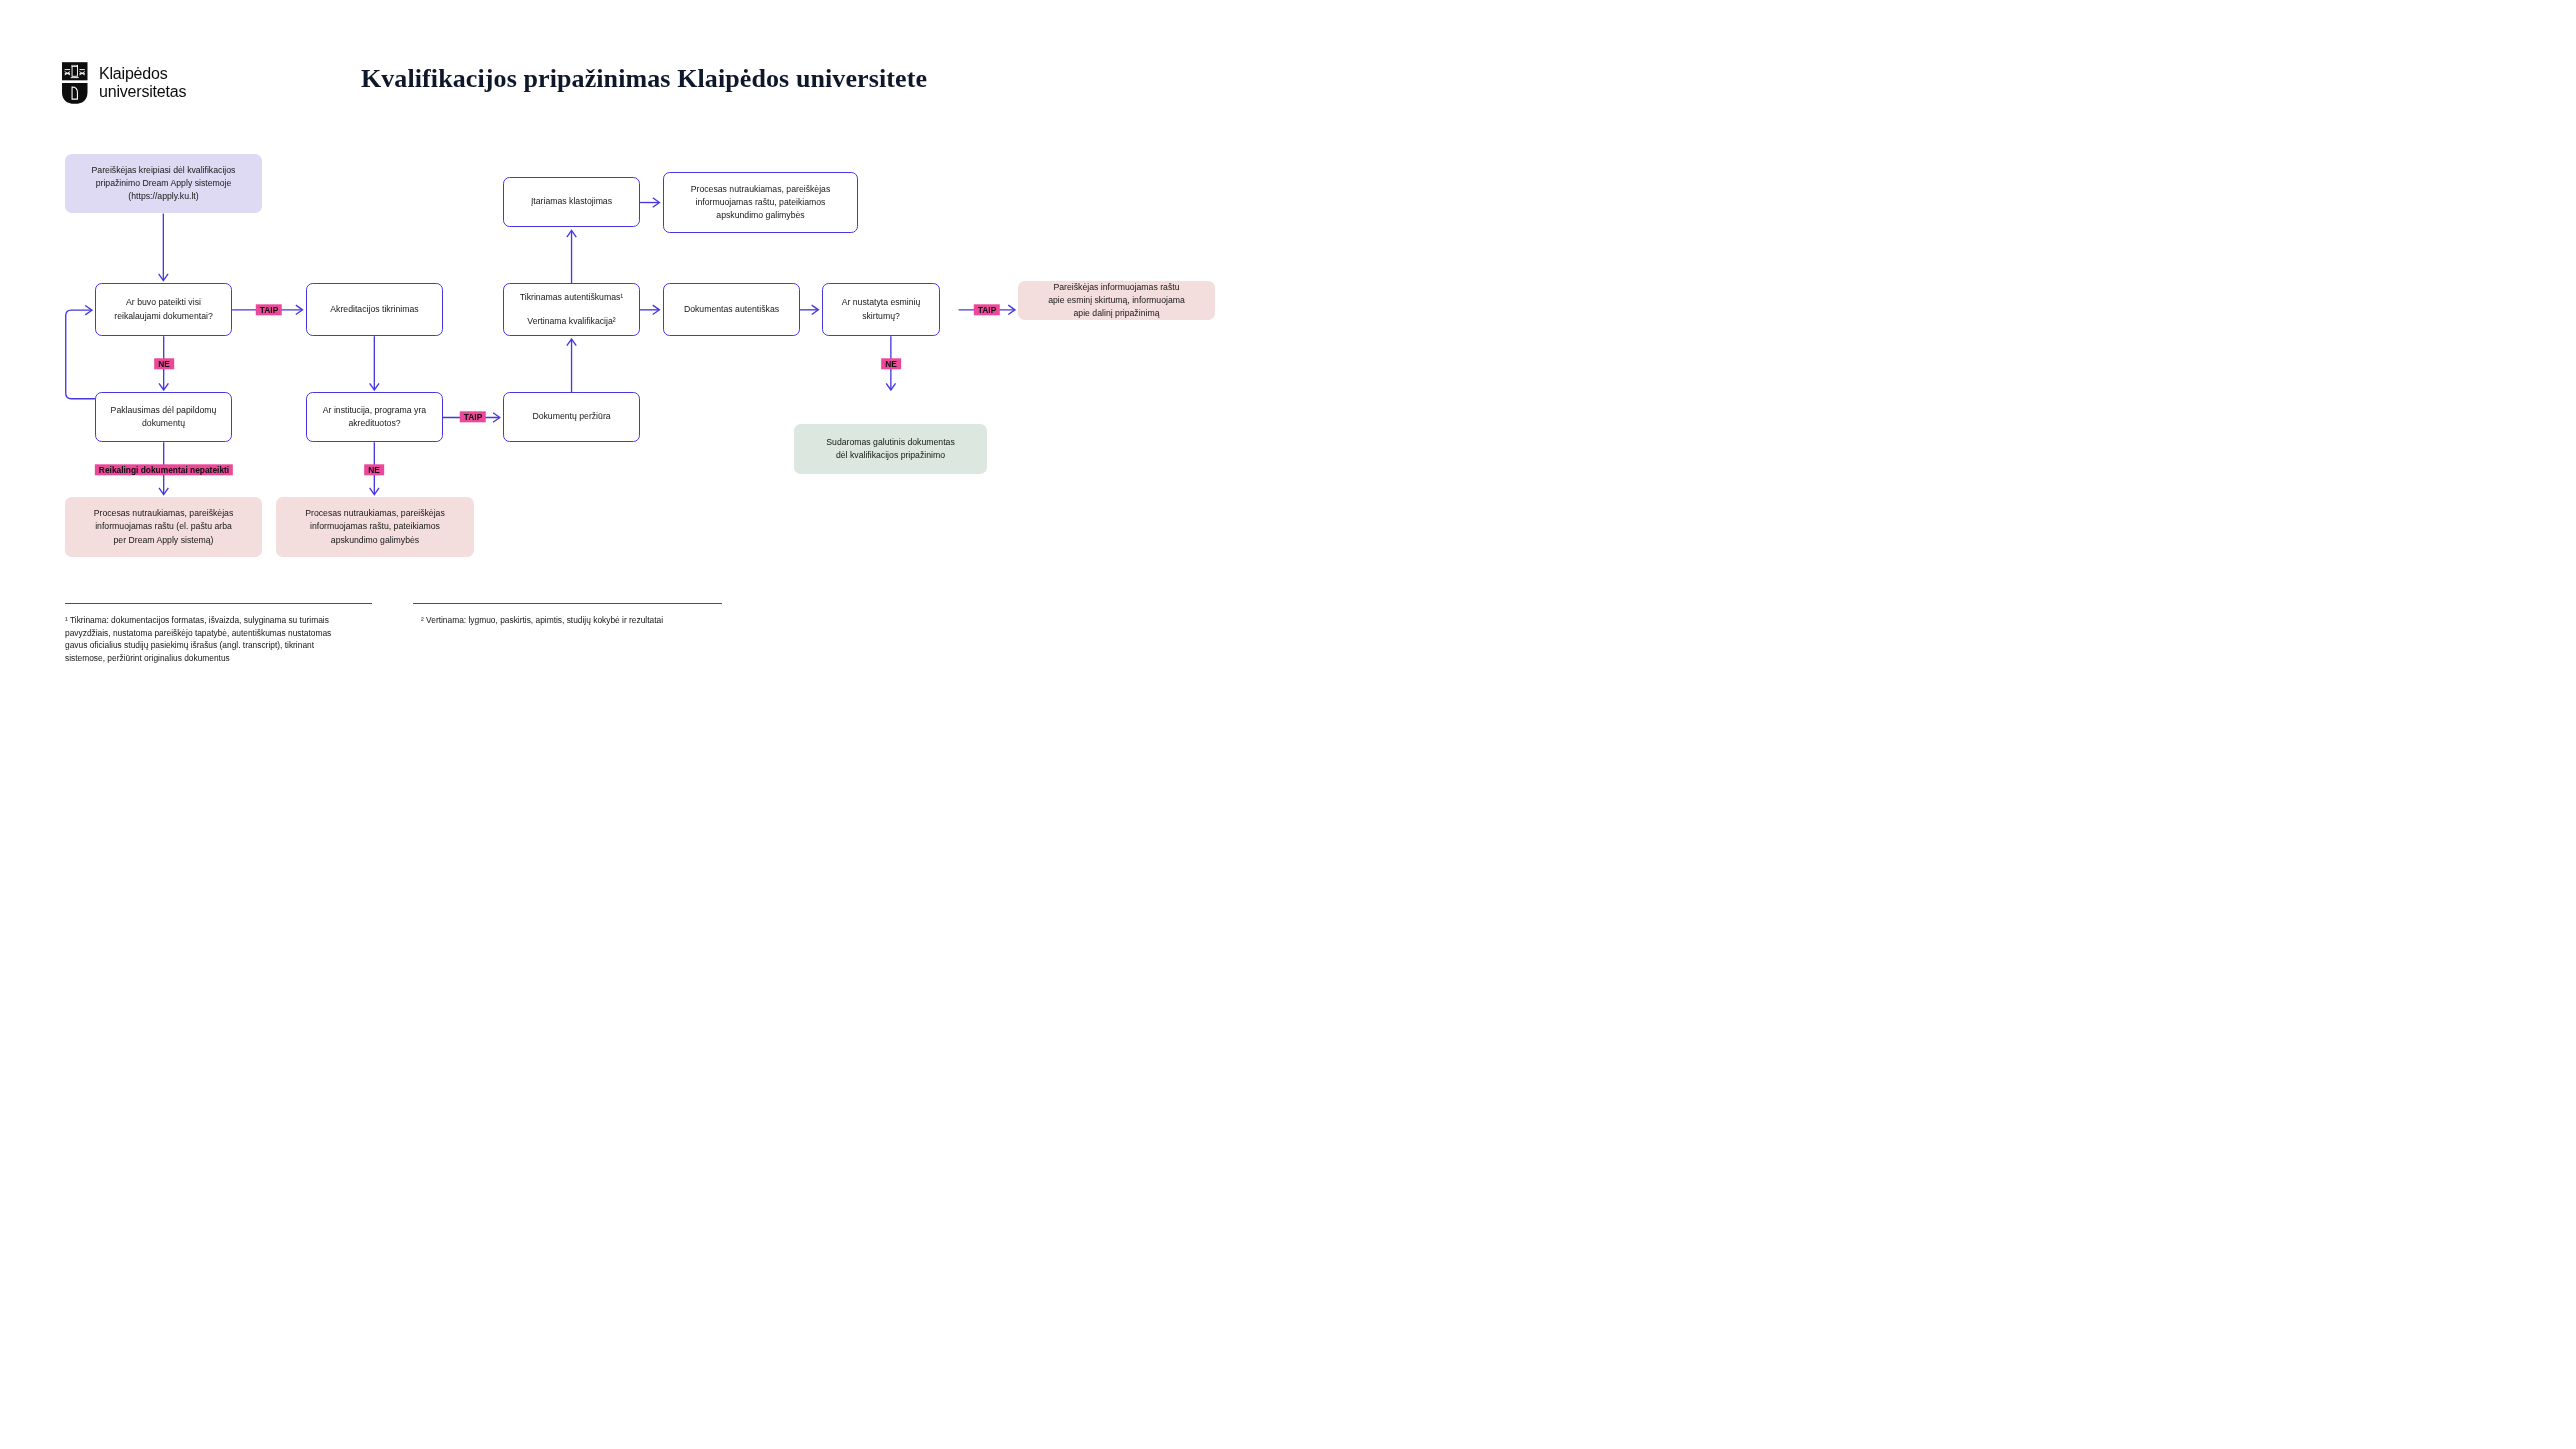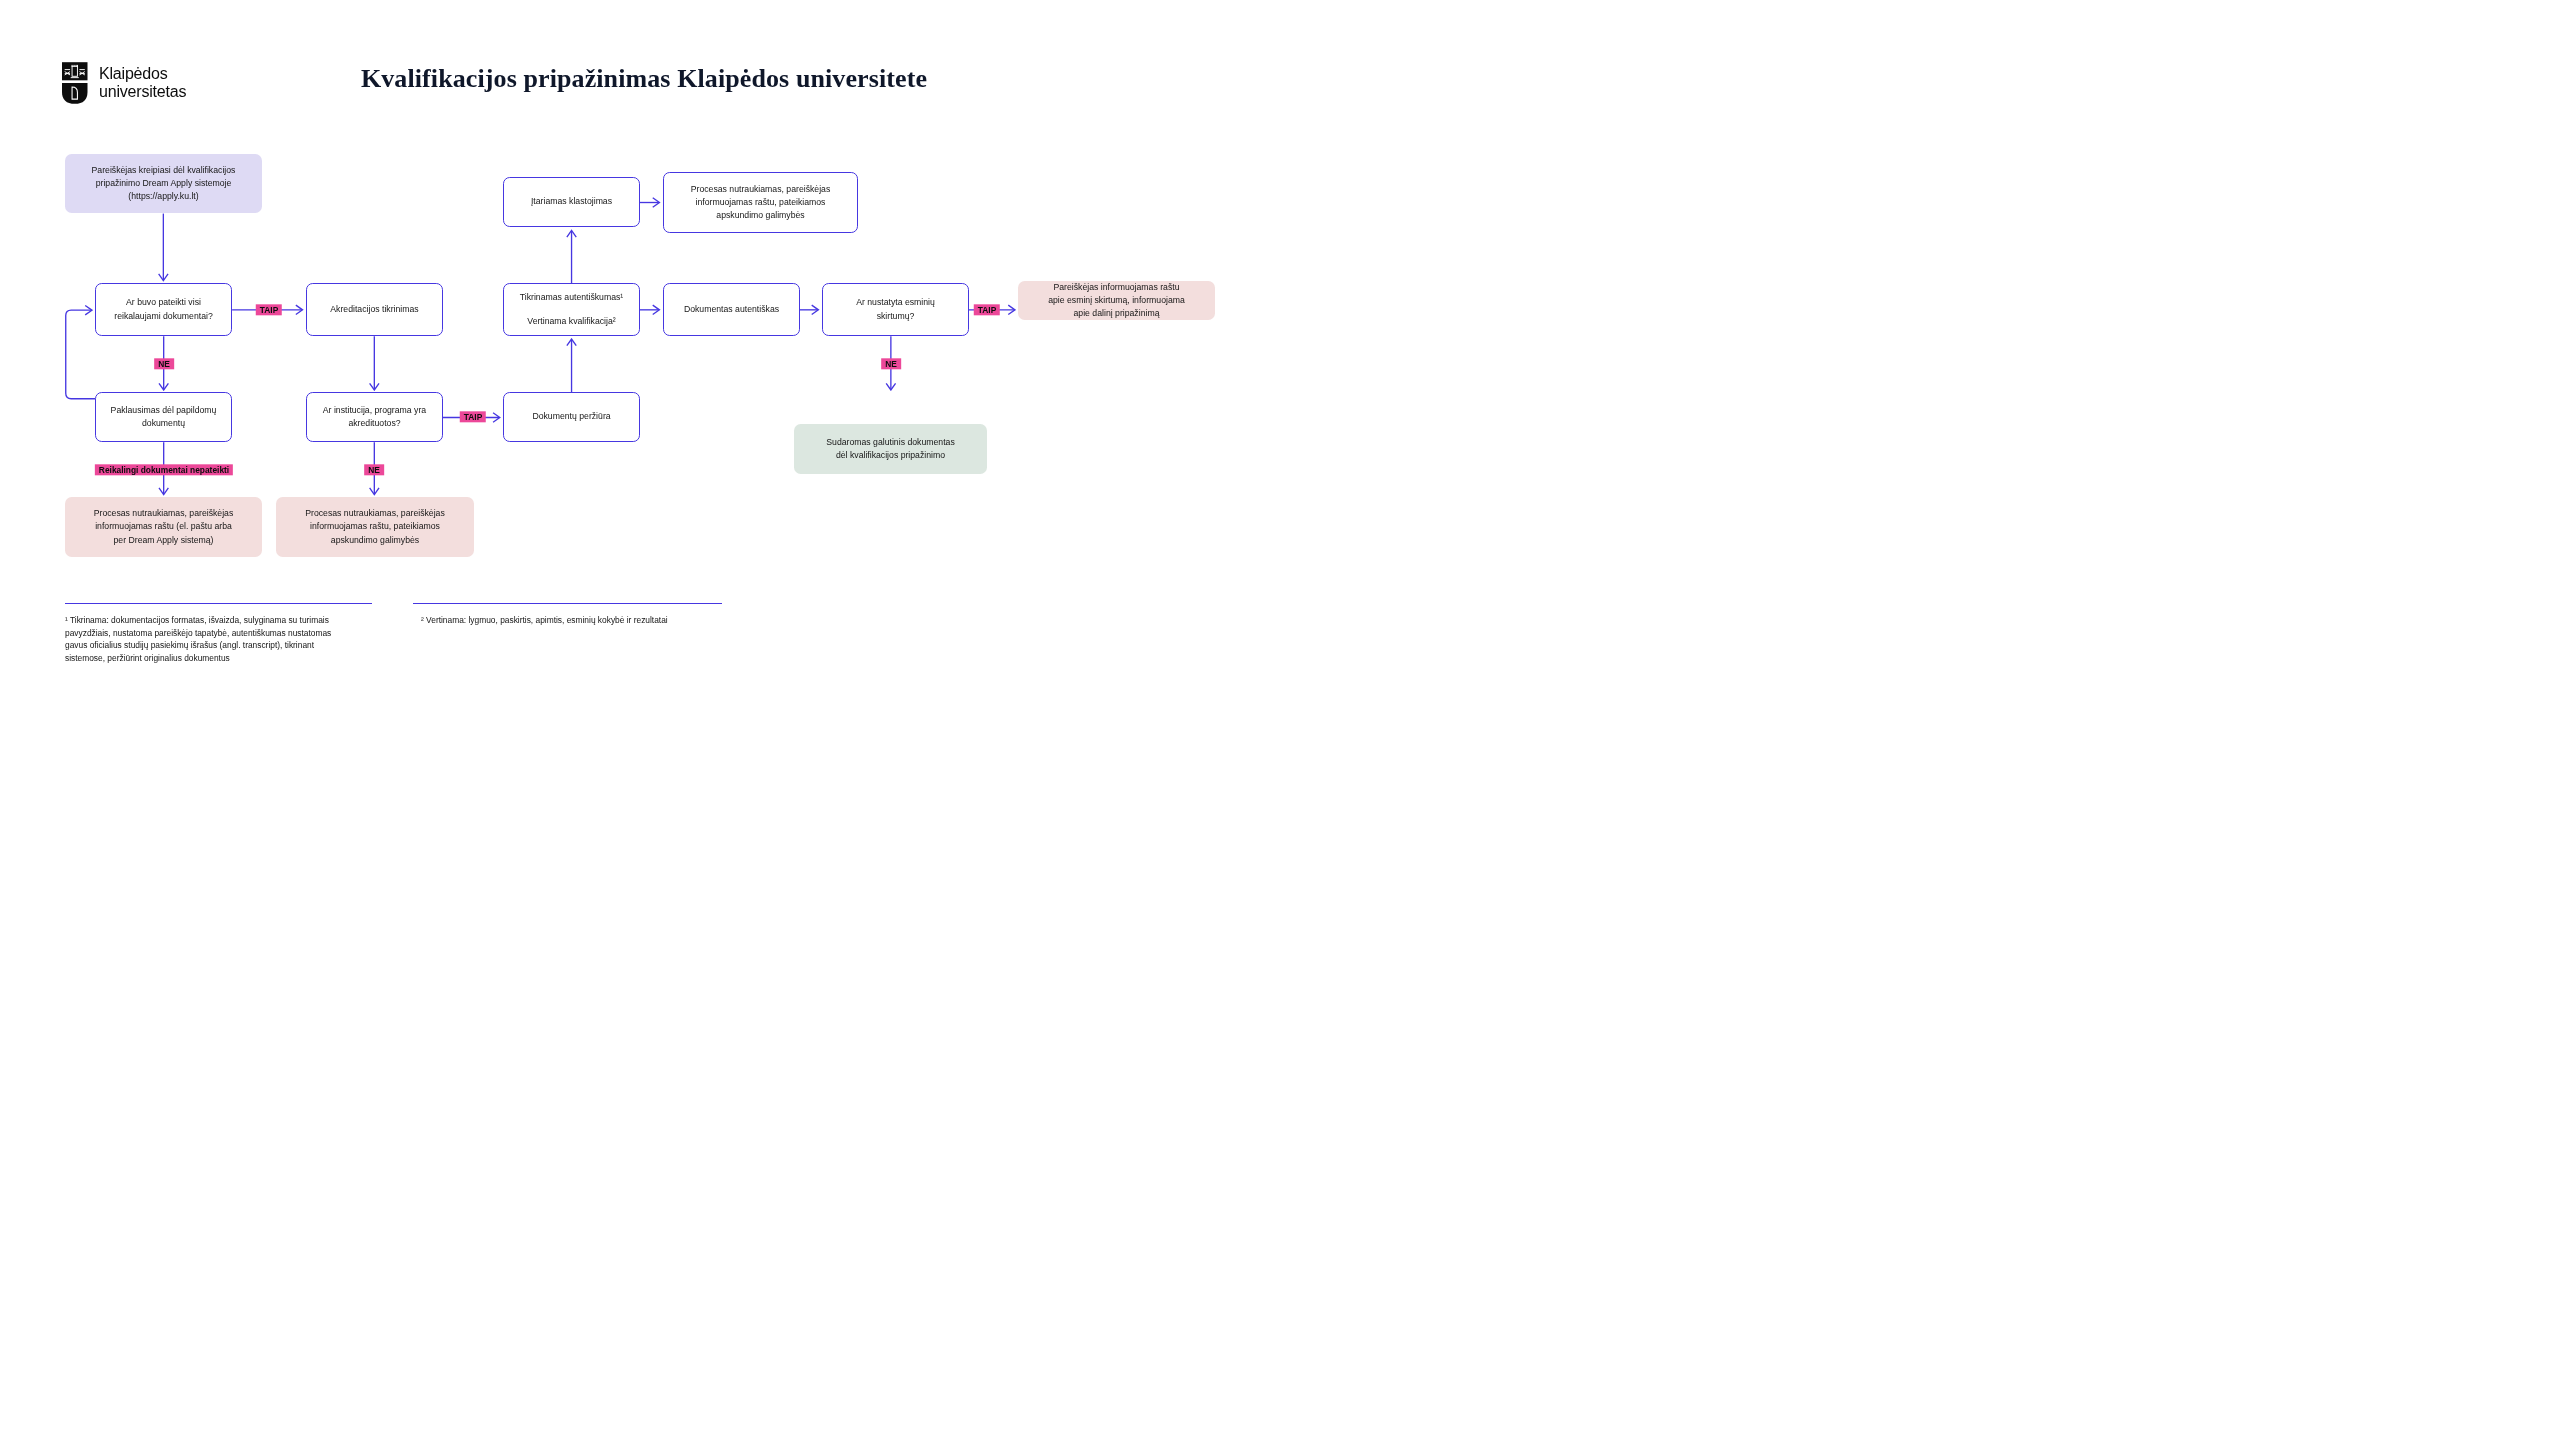--- a/index.html
+++ b/index.html
@@ -124,21 +124,21 @@
   <div class="node white" style="left:306px; top:283px; width:137px; height:53px;">
     <span class="ln">Akreditacijos tikrinimas</span>
   </div>
   <div class="node white gapped" style="left:503px; top:283px; width:137px; height:53px;">
     <span class="ln">Tikrinamas autentiškumas¹</span>
     <span class="ln">Vertinama kvalifikacija²</span>
   </div>
   <div class="node white" style="left:663px; top:283px; width:137px; height:53px;">
     <span class="ln">Dokumentas autentiškas</span>
   </div>
-  <div class="node white" style="left:822px; top:283px; width:147px; height:53px;">
+  <div class="node white" style="left:822px; top:283px; width:118px; height:53px;">
     <span class="ln">Ar nustatyta esminių</span>
     <span class="ln">skirtumų?</span>
   </div>
   <div class="node pink" style="left:1018px; top:281px; width:197px; height:39px;">
     <span class="ln">Pareiškėjas informuojamas raštu</span>
     <span class="ln">apie esminį skirtumą, informuojama</span>
     <span class="ln">apie dalinį pripažinimą</span>
   </div>
 
   <div class="node white" style="left:95px; top:392px; width:137px; height:50px;">
@@ -172,16 +172,16 @@
   <div class="edge-label" style="left:164px; top:364px;">NE</div>
   <div class="edge-label" style="left:164px; top:470px;">Reikalingi dokumentai nepateikti</div>
   <div class="edge-label" style="left:473px; top:417px;">TAIP</div>
   <div class="edge-label" style="left:374px; top:470px;">NE</div>
   <div class="edge-label" style="left:987px; top:310px;">TAIP</div>
   <div class="edge-label" style="left:891px; top:364px;">NE</div>
 
   <div class="divider" style="left:65px; top:603px; width:307px;"></div>
   <div class="divider" style="left:413px; top:603px; width:309px;"></div>
   <div class="footnote" style="left:65px; top:614px; width:282px;">¹ Tikrinama: dokumentacijos formatas, išvaizda, sulyginama su turimais pavyzdžiais, nustatoma pareiškėjo tapatybė, autentiškumas nustatomas gavus oficialius studijų pasiekimų išrašus (angl. transcript), tikrinant sistemose, peržiūrint originalius dokumentus</div>
-  <div class="footnote" style="left:421px; top:614px; width:309px;">² Vertinama: lygmuo, paskirtis, apimtis, esminių kokybė ir rezultatai</div>
+  <div class="footnote" style="left:421px; top:614px; width:309px;">² Vertinama: lygmuo, paskirtis, apimtis, studijų kokybė ir rezultatai</div>
 
 </div>
 
 
 </body></html>

